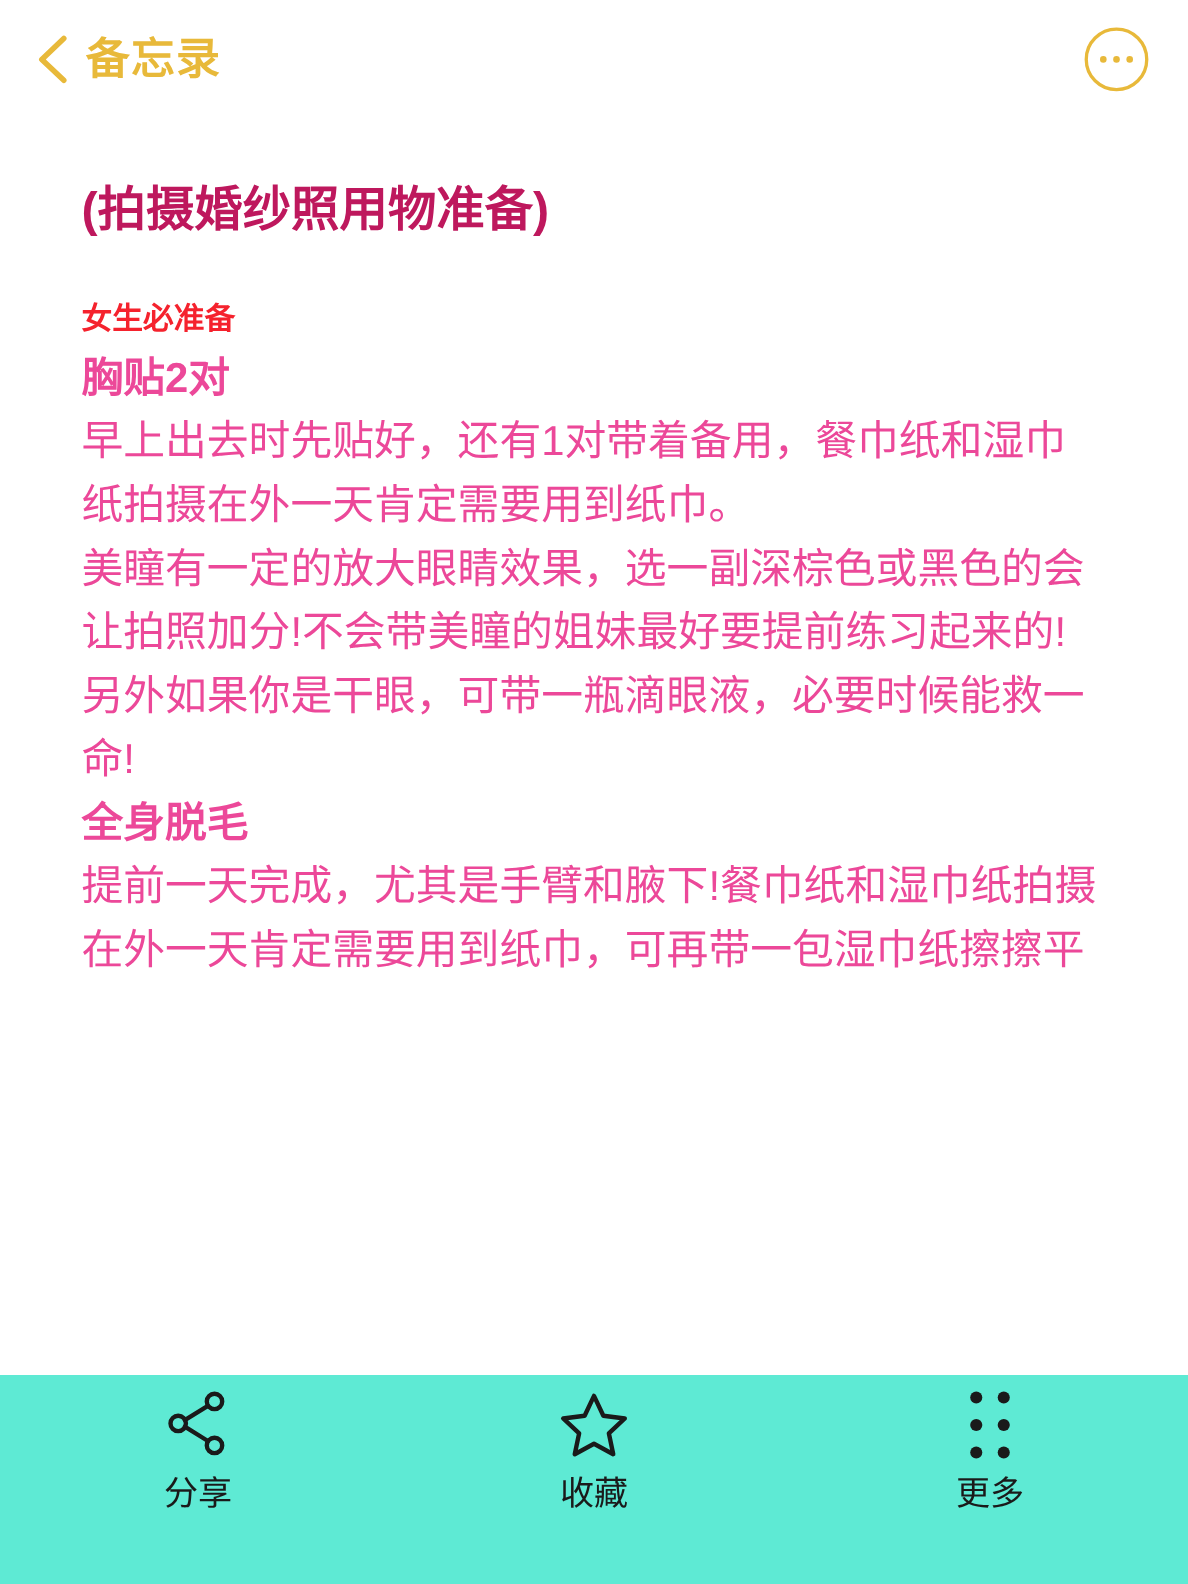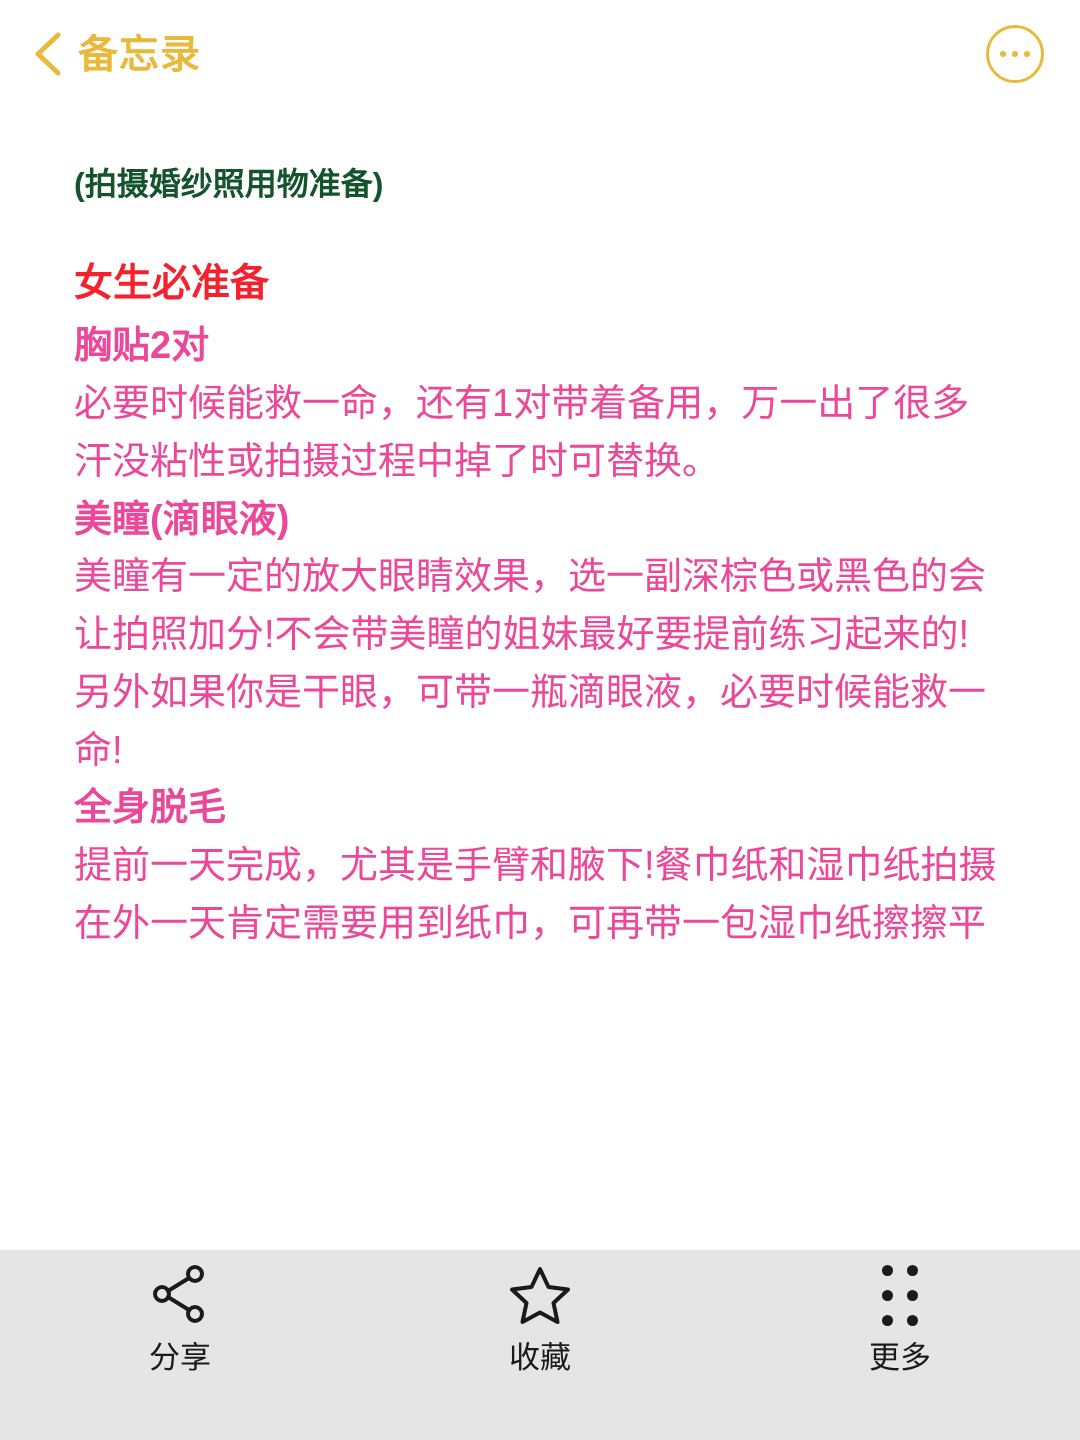--- a/index.html
+++ b/index.html
@@ -59,29 +59,29 @@
     border-radius: 50%;
     background: #e8b93a;
   }
 
   
   .note-body {
     padding: 58px 74px 0 74px;
     box-sizing: border-box;
   }
   .note-title {
-    font-size: 32px;
+    font-size: 44px;
     font-weight: 700;
     line-height: 1.15;
-    color: #14532d;
+    color: #be185d;
     margin: 0 0 54px 0;
     letter-spacing: 0px;
   }
   .section-heading {
-    font-size: 39px;
+    font-size: 28px;
     font-weight: 700;
     color: #f5222d;
     margin: 16px 0 8px 0;
     line-height: 1.35;
   }
   .para {
     font-size: 38px;
     line-height: 1.52;
     color: #ec4899;
     margin: 0;
@@ -97,21 +97,21 @@
     position: absolute;
     left: 0;
     bottom: 0;
     width: 1080px;
     height: 190px;
     display: flex;
     align-items: flex-start;
     justify-content: space-around;
     padding-top: 14px;
     box-sizing: border-box;
-    background: #e5e5e5;
+    background: #5eead4;
   }
   .tool-item {
     width: 200px;
     display: flex;
     flex-direction: column;
     align-items: center;
     gap: 16px;
   }
   .tool-icon {
     height: 62px;
@@ -161,22 +161,21 @@
     <span class="dot"></span>
   </div>
 </div>
 
 <div class="note-body">
   <h1 class="note-title">(拍摄婚纱照用物准备)</h1>
 
   <p class="section-heading">女生必准备</p>
 
   <p class="para subhead">胸贴2对</p>
-  <p class="para">必要时候能救一命，还有1对带着备用，万一出了很多汗没粘性或拍摄过程中掉了时可替换。</p>
-  <p class="para subhead">美瞳(滴眼液)</p>
+  <p class="para">早上出去时先贴好，还有1对带着备用，餐巾纸和湿巾纸拍摄在外一天肯定需要用到纸巾。</p>
   <p class="para">美瞳有一定的放大眼睛效果，选一副深棕色或黑色的会让拍照加分!不会带美瞳的姐妹最好要提前练习起来的!另外如果你是干眼，可带一瓶滴眼液，必要时候能救一命!</p>
   <p class="para subhead">全身脱毛</p>
   <p class="para">提前一天完成，尤其是手臂和腋下!餐巾纸和湿巾纸拍摄在外一天肯定需要用到纸巾，可再带一包湿巾纸擦擦平</p>
 </div>
 
 <div class="toolbar">
 
   <div class="tool-item">
     <span class="tool-icon">
       <svg width="60" height="62" viewBox="0 0 60 62" fill="none" xmlns="http://www.w3.org/2000/svg">

